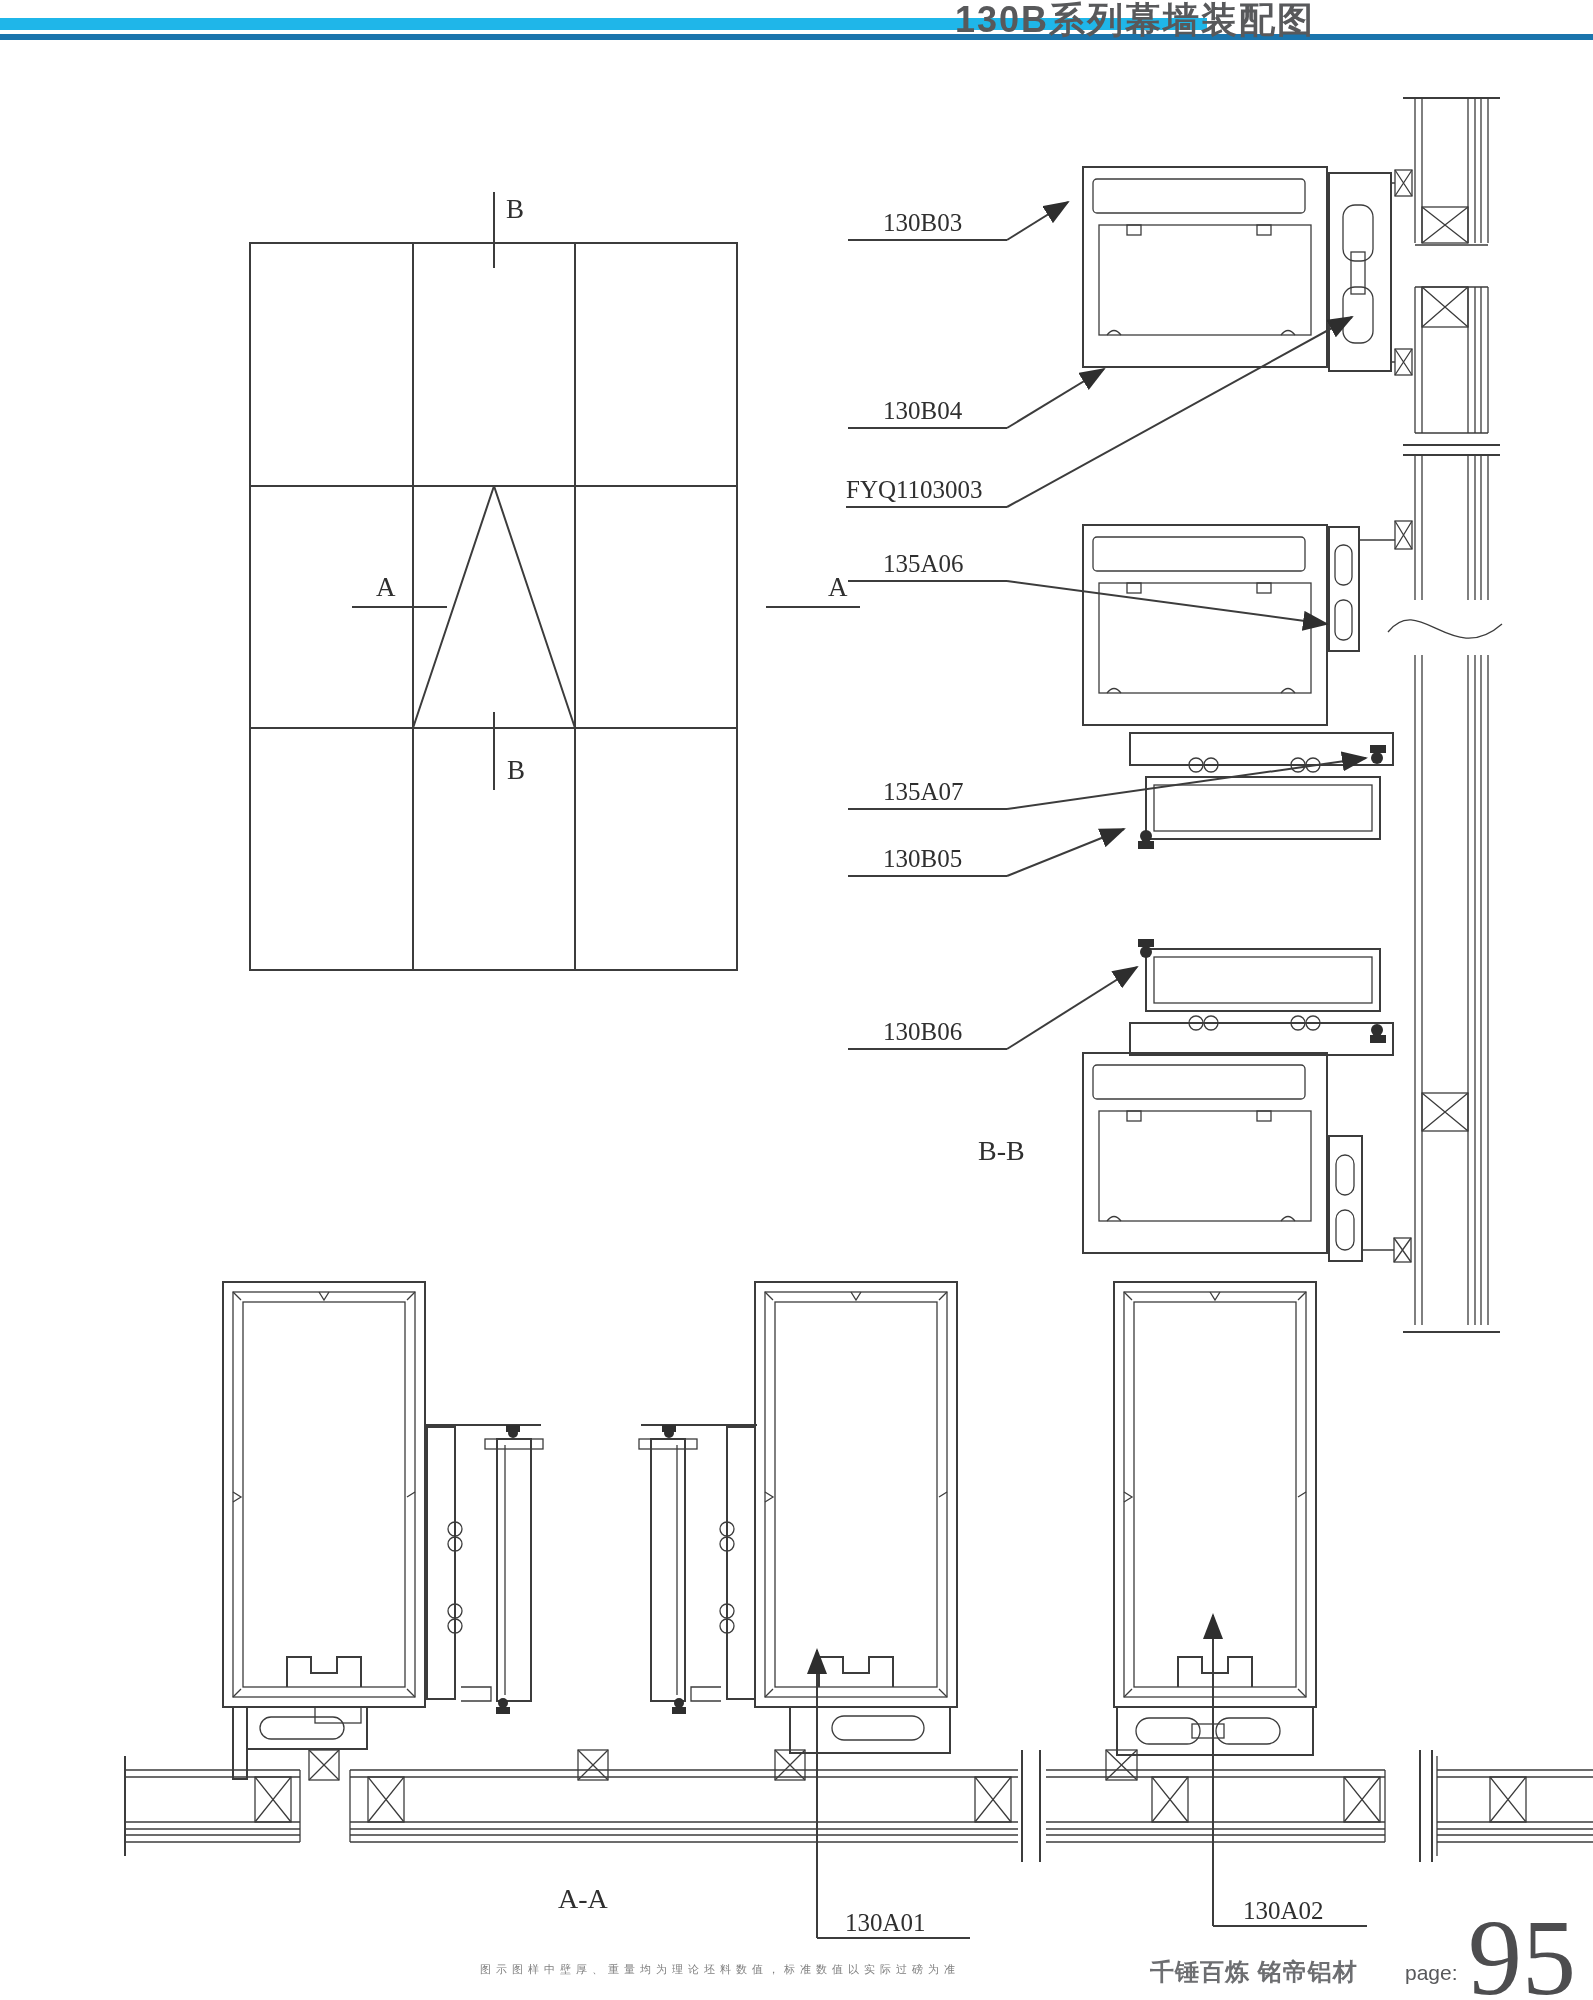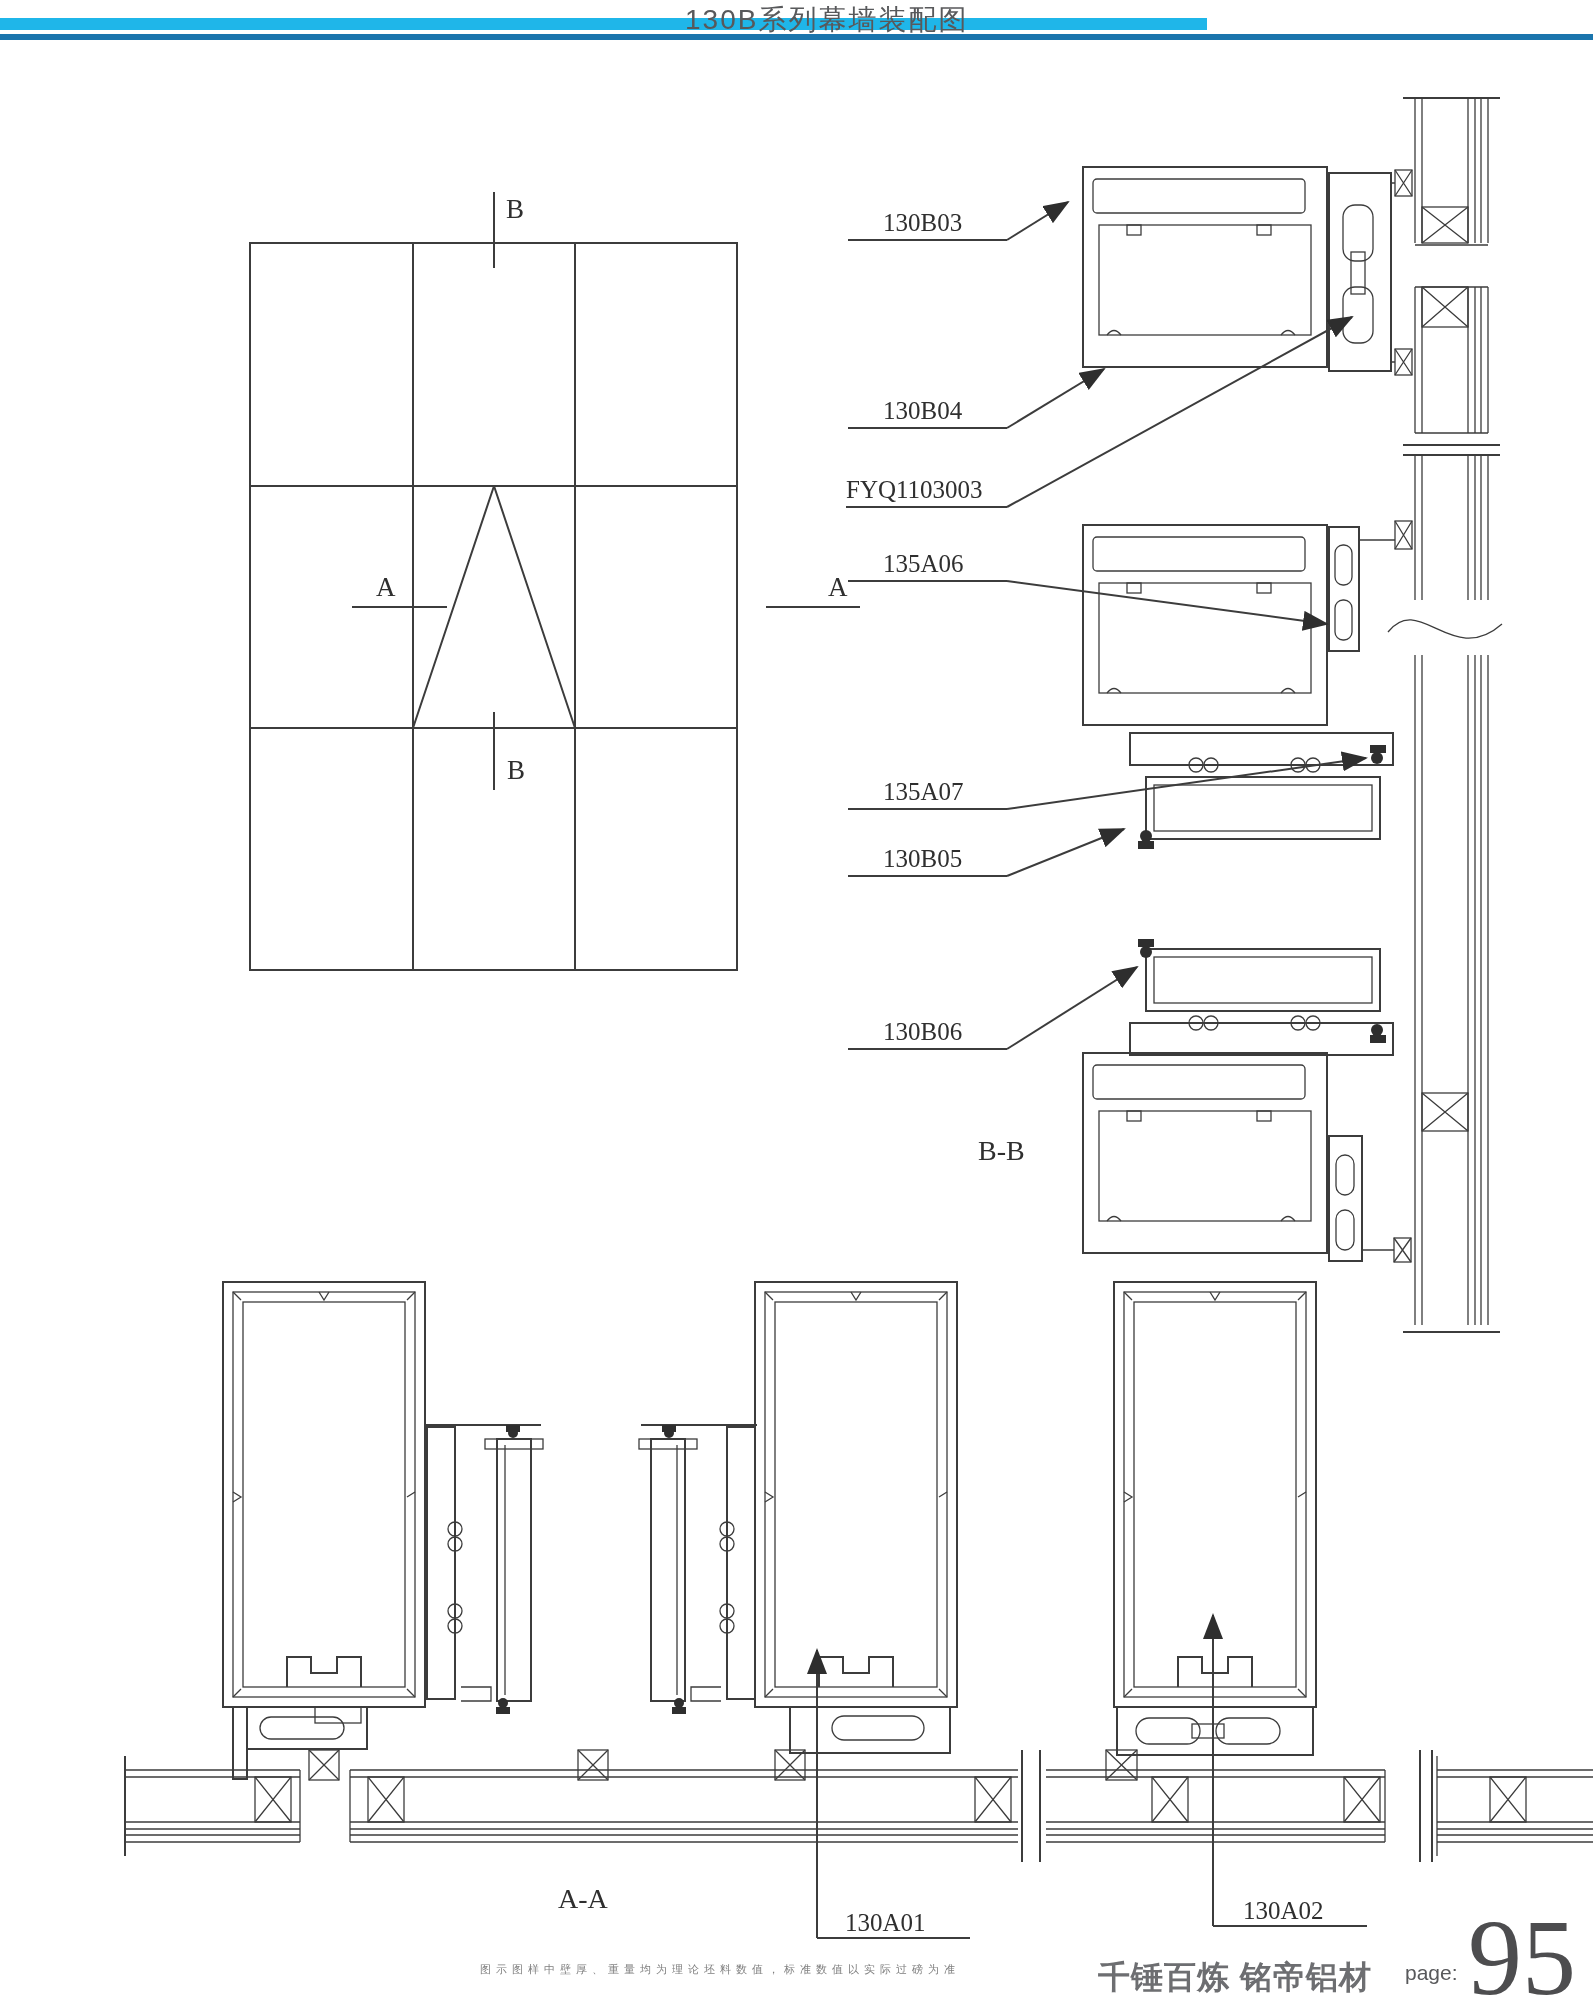--- a/index.html
+++ b/index.html
@@ -1,28 +1,28 @@
 <!DOCTYPE html>
 <html><head>
 <meta charset="utf-8">
 <style>
   html,body{margin:0;padding:0;background:#e8e8e8;}
   .page{position:relative;width:1593px;height:2000px;background:#ffffff;overflow:hidden;
         font-family:"Liberation Serif",serif;}
   
   .bar-cyan{position:absolute;left:0;top:18px;width:1207px;height:12px;background:#1fb6e9;}
   .bar-blue{position:absolute;left:0;top:34px;width:1593px;height:6px;background:#1a75ad;}
-  .title{position:absolute;right:8px;top:0px;width:900px;text-align:left;
-         font-family:"Liberation Sans",sans-serif;font-weight:normal;font-size:28px;
+  .title{position:absolute;right:8px;top:0px;width:900px;text-align:center;
+         font-family:"Liberation Sans",sans-serif;font-weight:bold;font-size:36px;
          letter-spacing:2px;color:#58595b;line-height:40px;}
   
   .disclaimer{position:absolute;left:480px;top:1962px;font-family:"Liberation Serif",serif;
               font-size:11px;letter-spacing:5px;color:#7f7f7f;}
-  .brand{position:absolute;left:1098px;top:1956px;font-family:"Liberation Sans",sans-serif;
-         font-weight:bold;font-size:32px;color:#6d6e71;letter-spacing:1px;}
+  .brand{position:absolute;left:1150px;top:1956px;font-family:"Liberation Sans",sans-serif;
+         font-weight:bold;font-size:24px;color:#6d6e71;letter-spacing:1px;}
   .pagelabel{position:absolute;left:1405px;top:1961px;font-family:"Liberation Sans",sans-serif;
              font-weight:normal;font-size:21px;color:#58595b;}
   .pagenum{position:absolute;left:1468px;top:1908px;font-family:"Liberation Serif",serif;
            font-size:108px;color:#4d4d4f;line-height:100px;}
   svg text{font-family:"Liberation Serif",serif;fill:#2f2f2f;}
   .ln{fill:none;stroke:#3c3c3c;stroke-width:2;}
   .lt{fill:none;stroke:#3c3c3c;stroke-width:1.3;}
   .fd{fill:#2e2e2e;stroke:none;}
 </style>
 </head>

